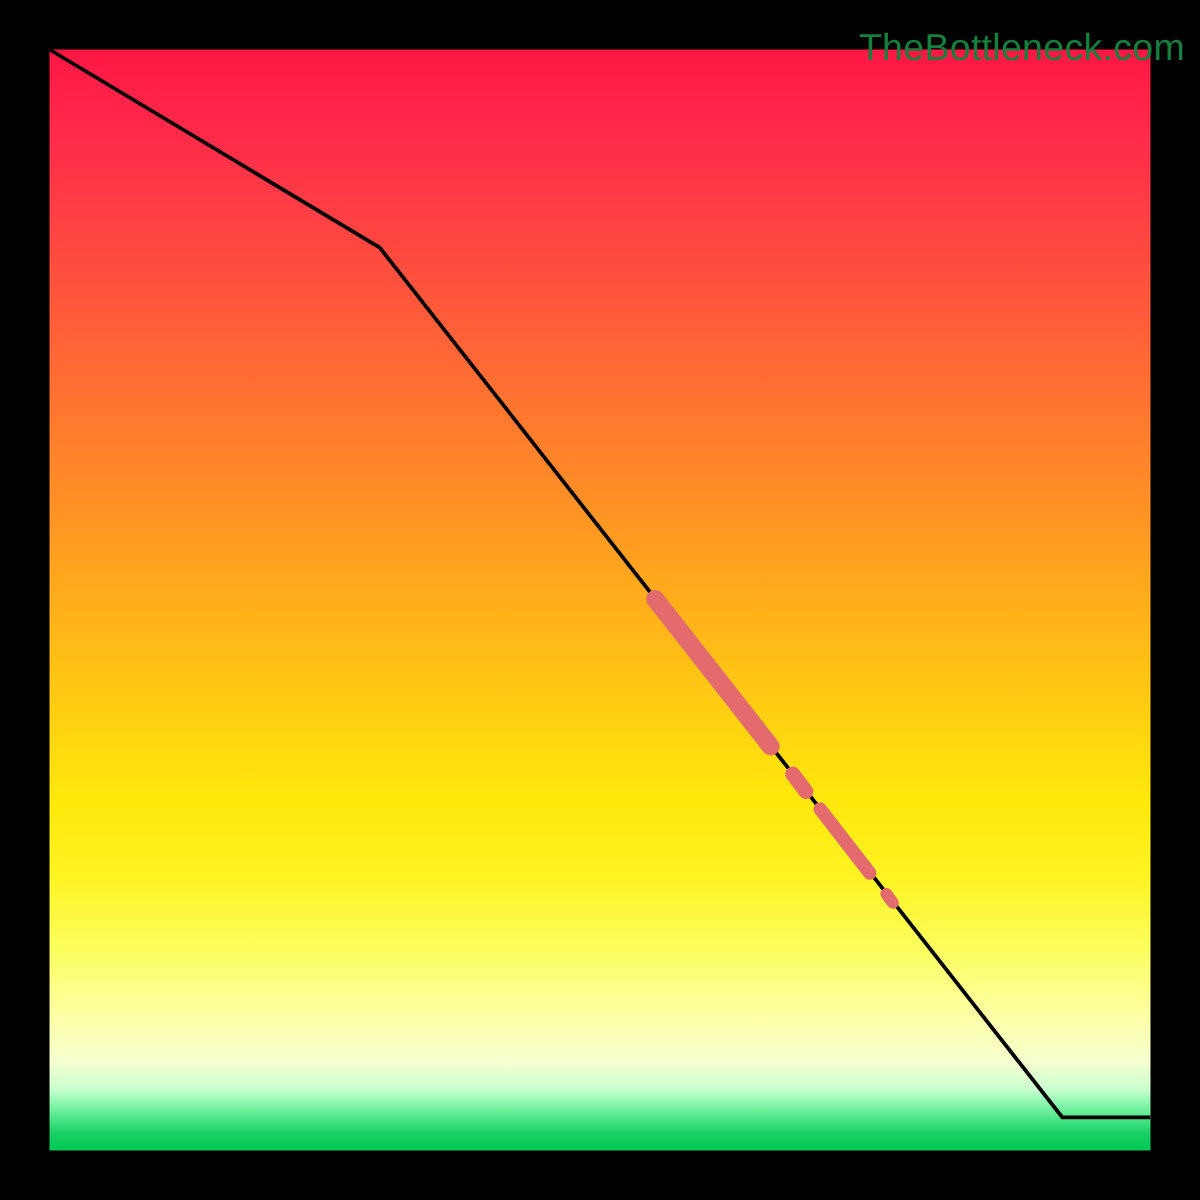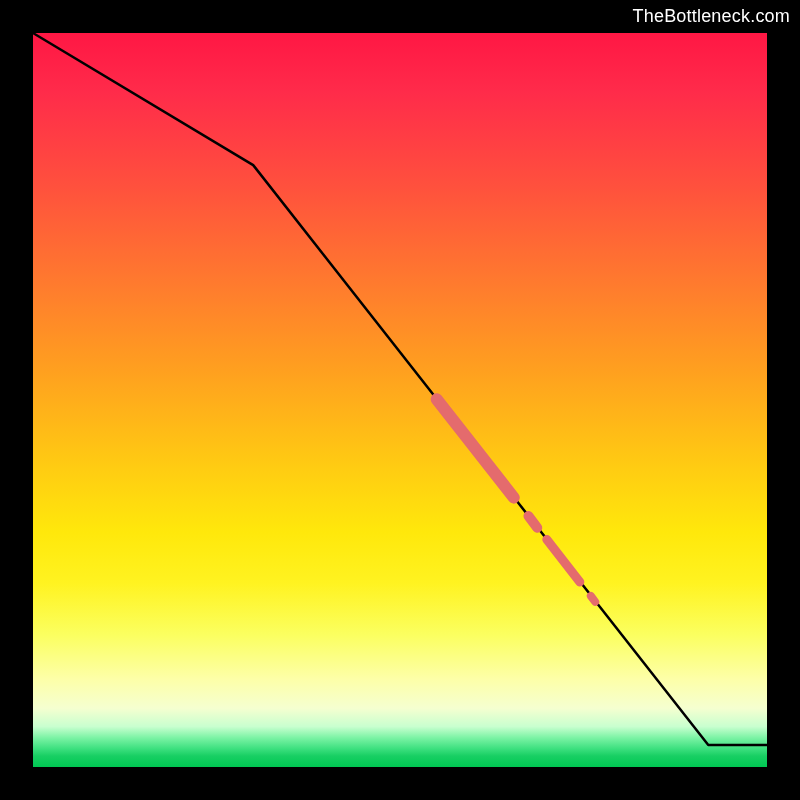--- a/index.html
+++ b/index.html
@@ -41,24 +41,24 @@
       #f5ffd0 92%,
       #c8ffcf 94.5%,
       #7cf3a5 96%,
       #3de07f 97.5%,
       #18cf63 98.5%,
       #00c853 100%
     );
   }
   .watermark {
     position: absolute;
-    top: 6px;
+    top: 18px;
     right: 10px;
-    color: #ffffff;
-    font-size: 18px;
+    color: #15803d;
+    font-size: 25px;
     font-weight: 500;
     letter-spacing: 0.2px;
     user-select: none;
   }
   svg.curve {
     position: absolute;
     left: 0;
     top: 0;
     width: 734px;
     height: 734px;

